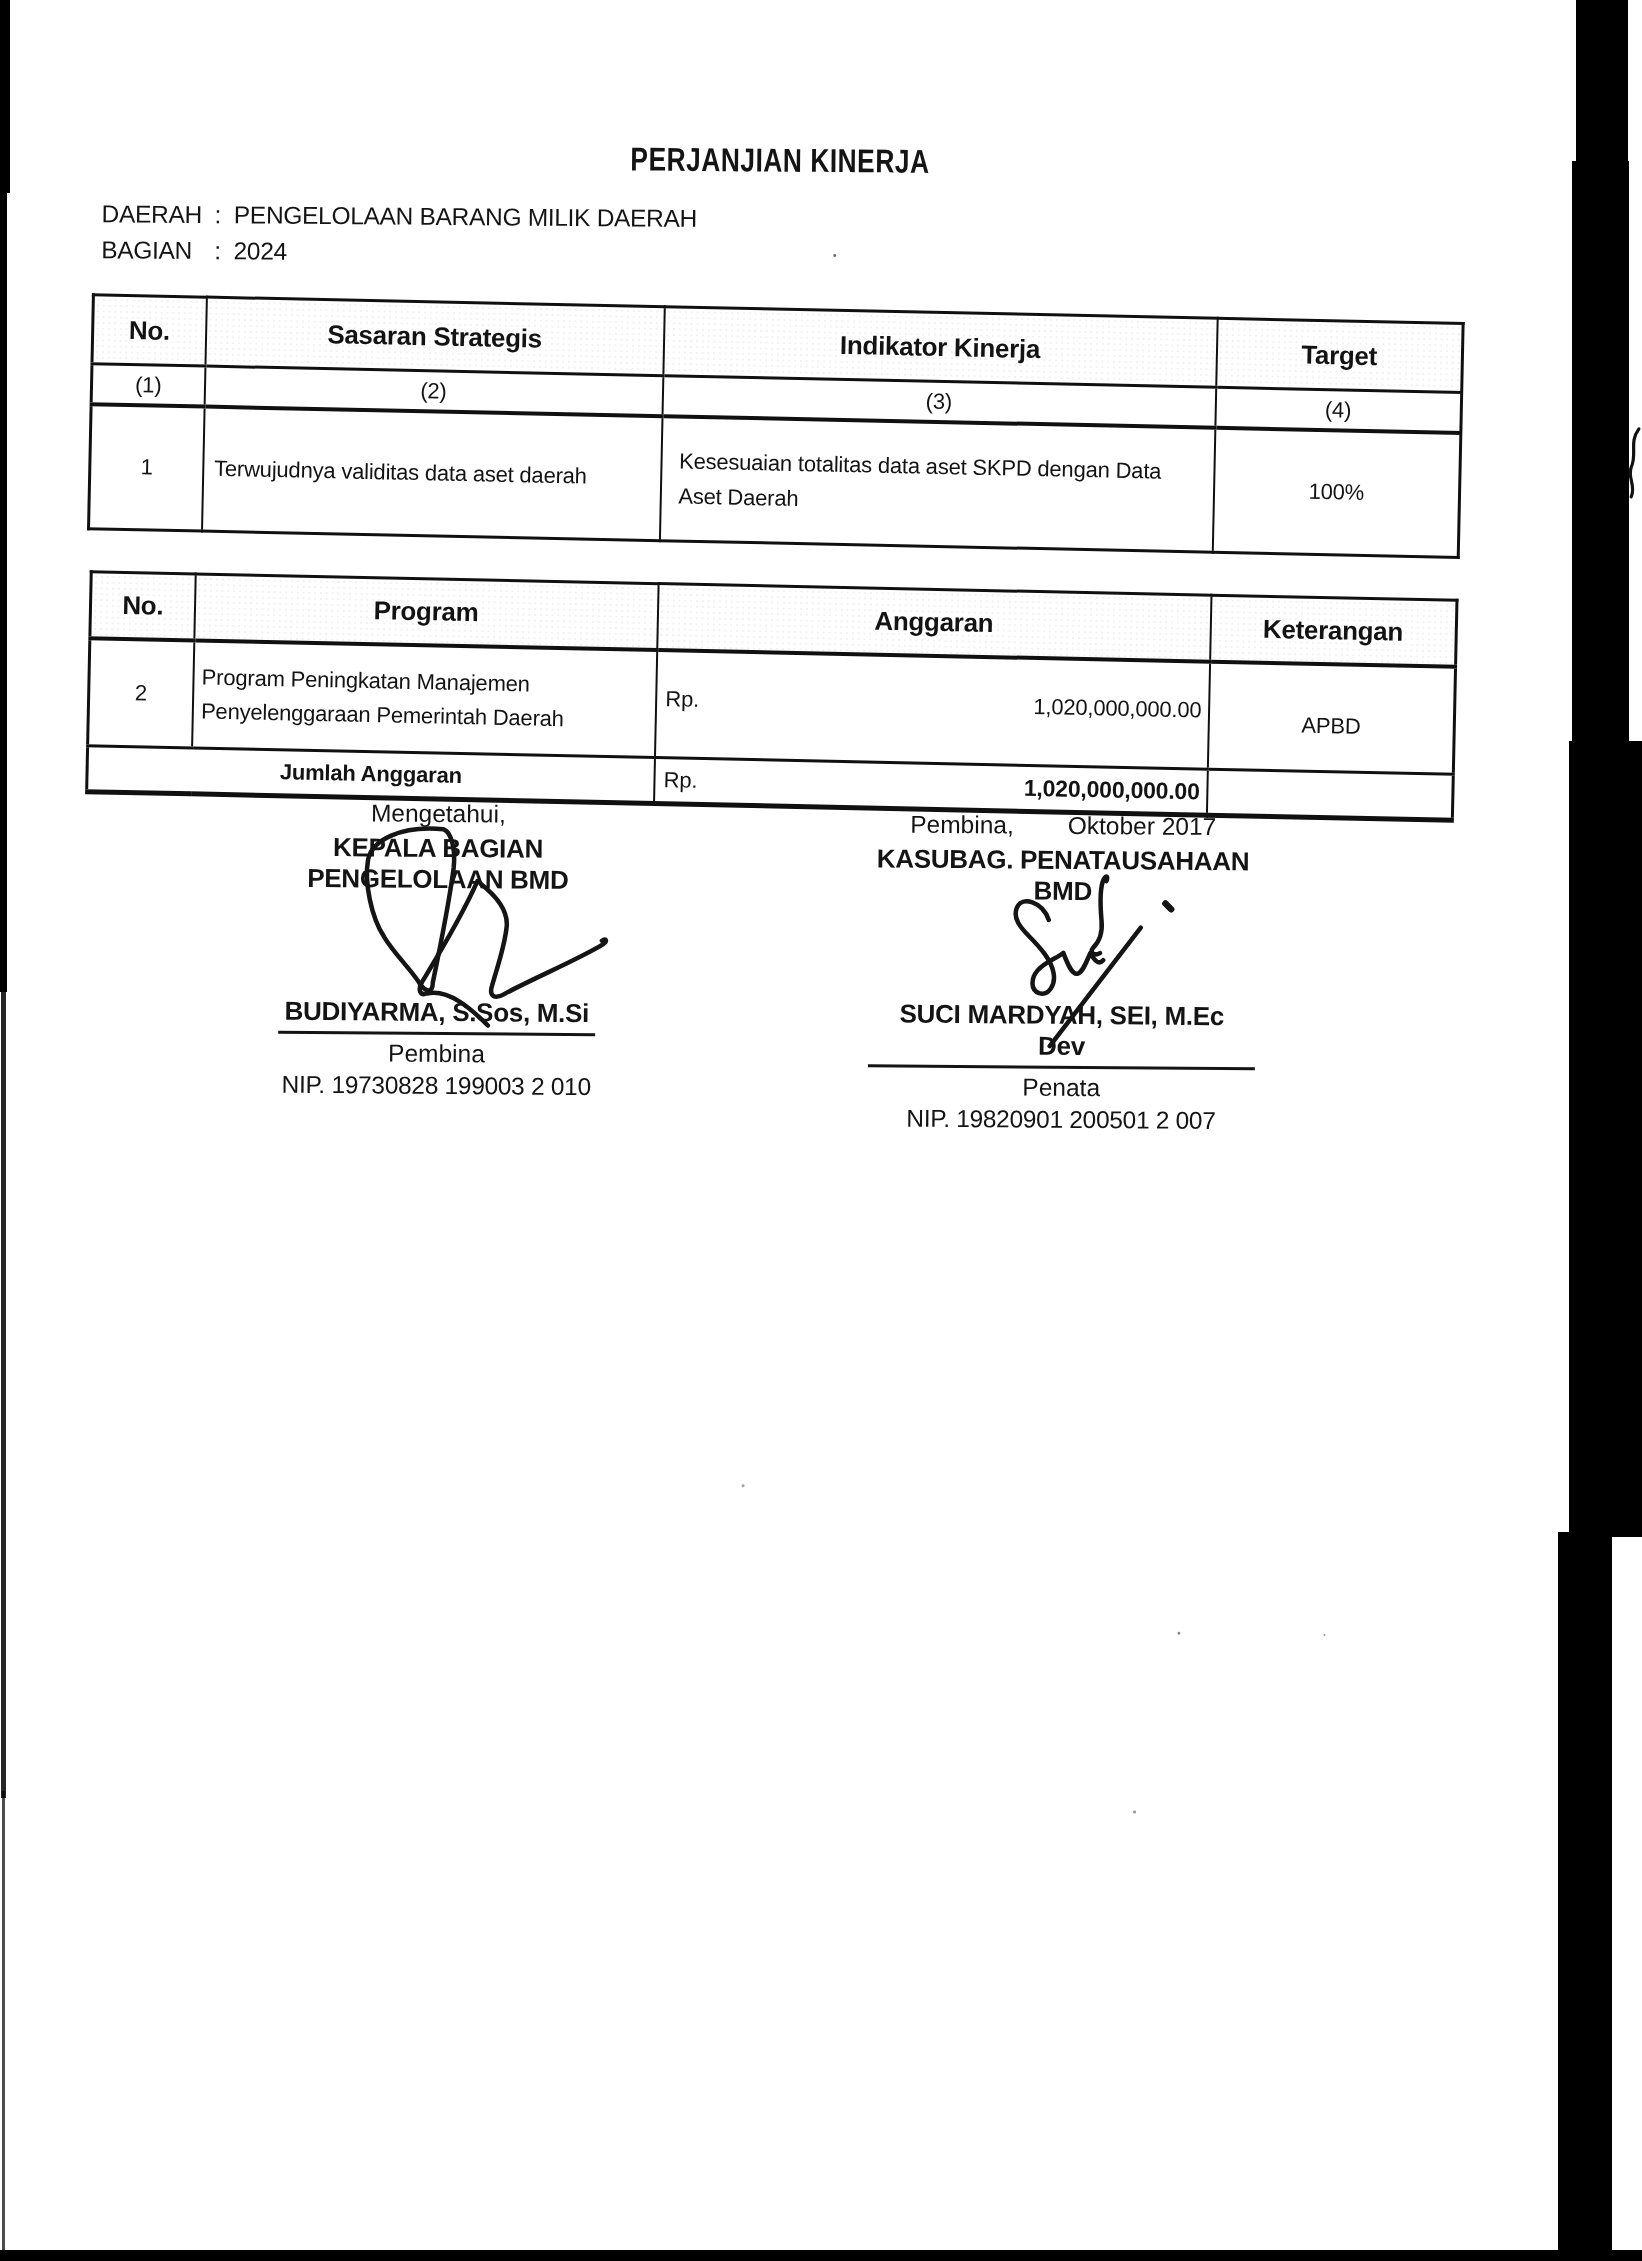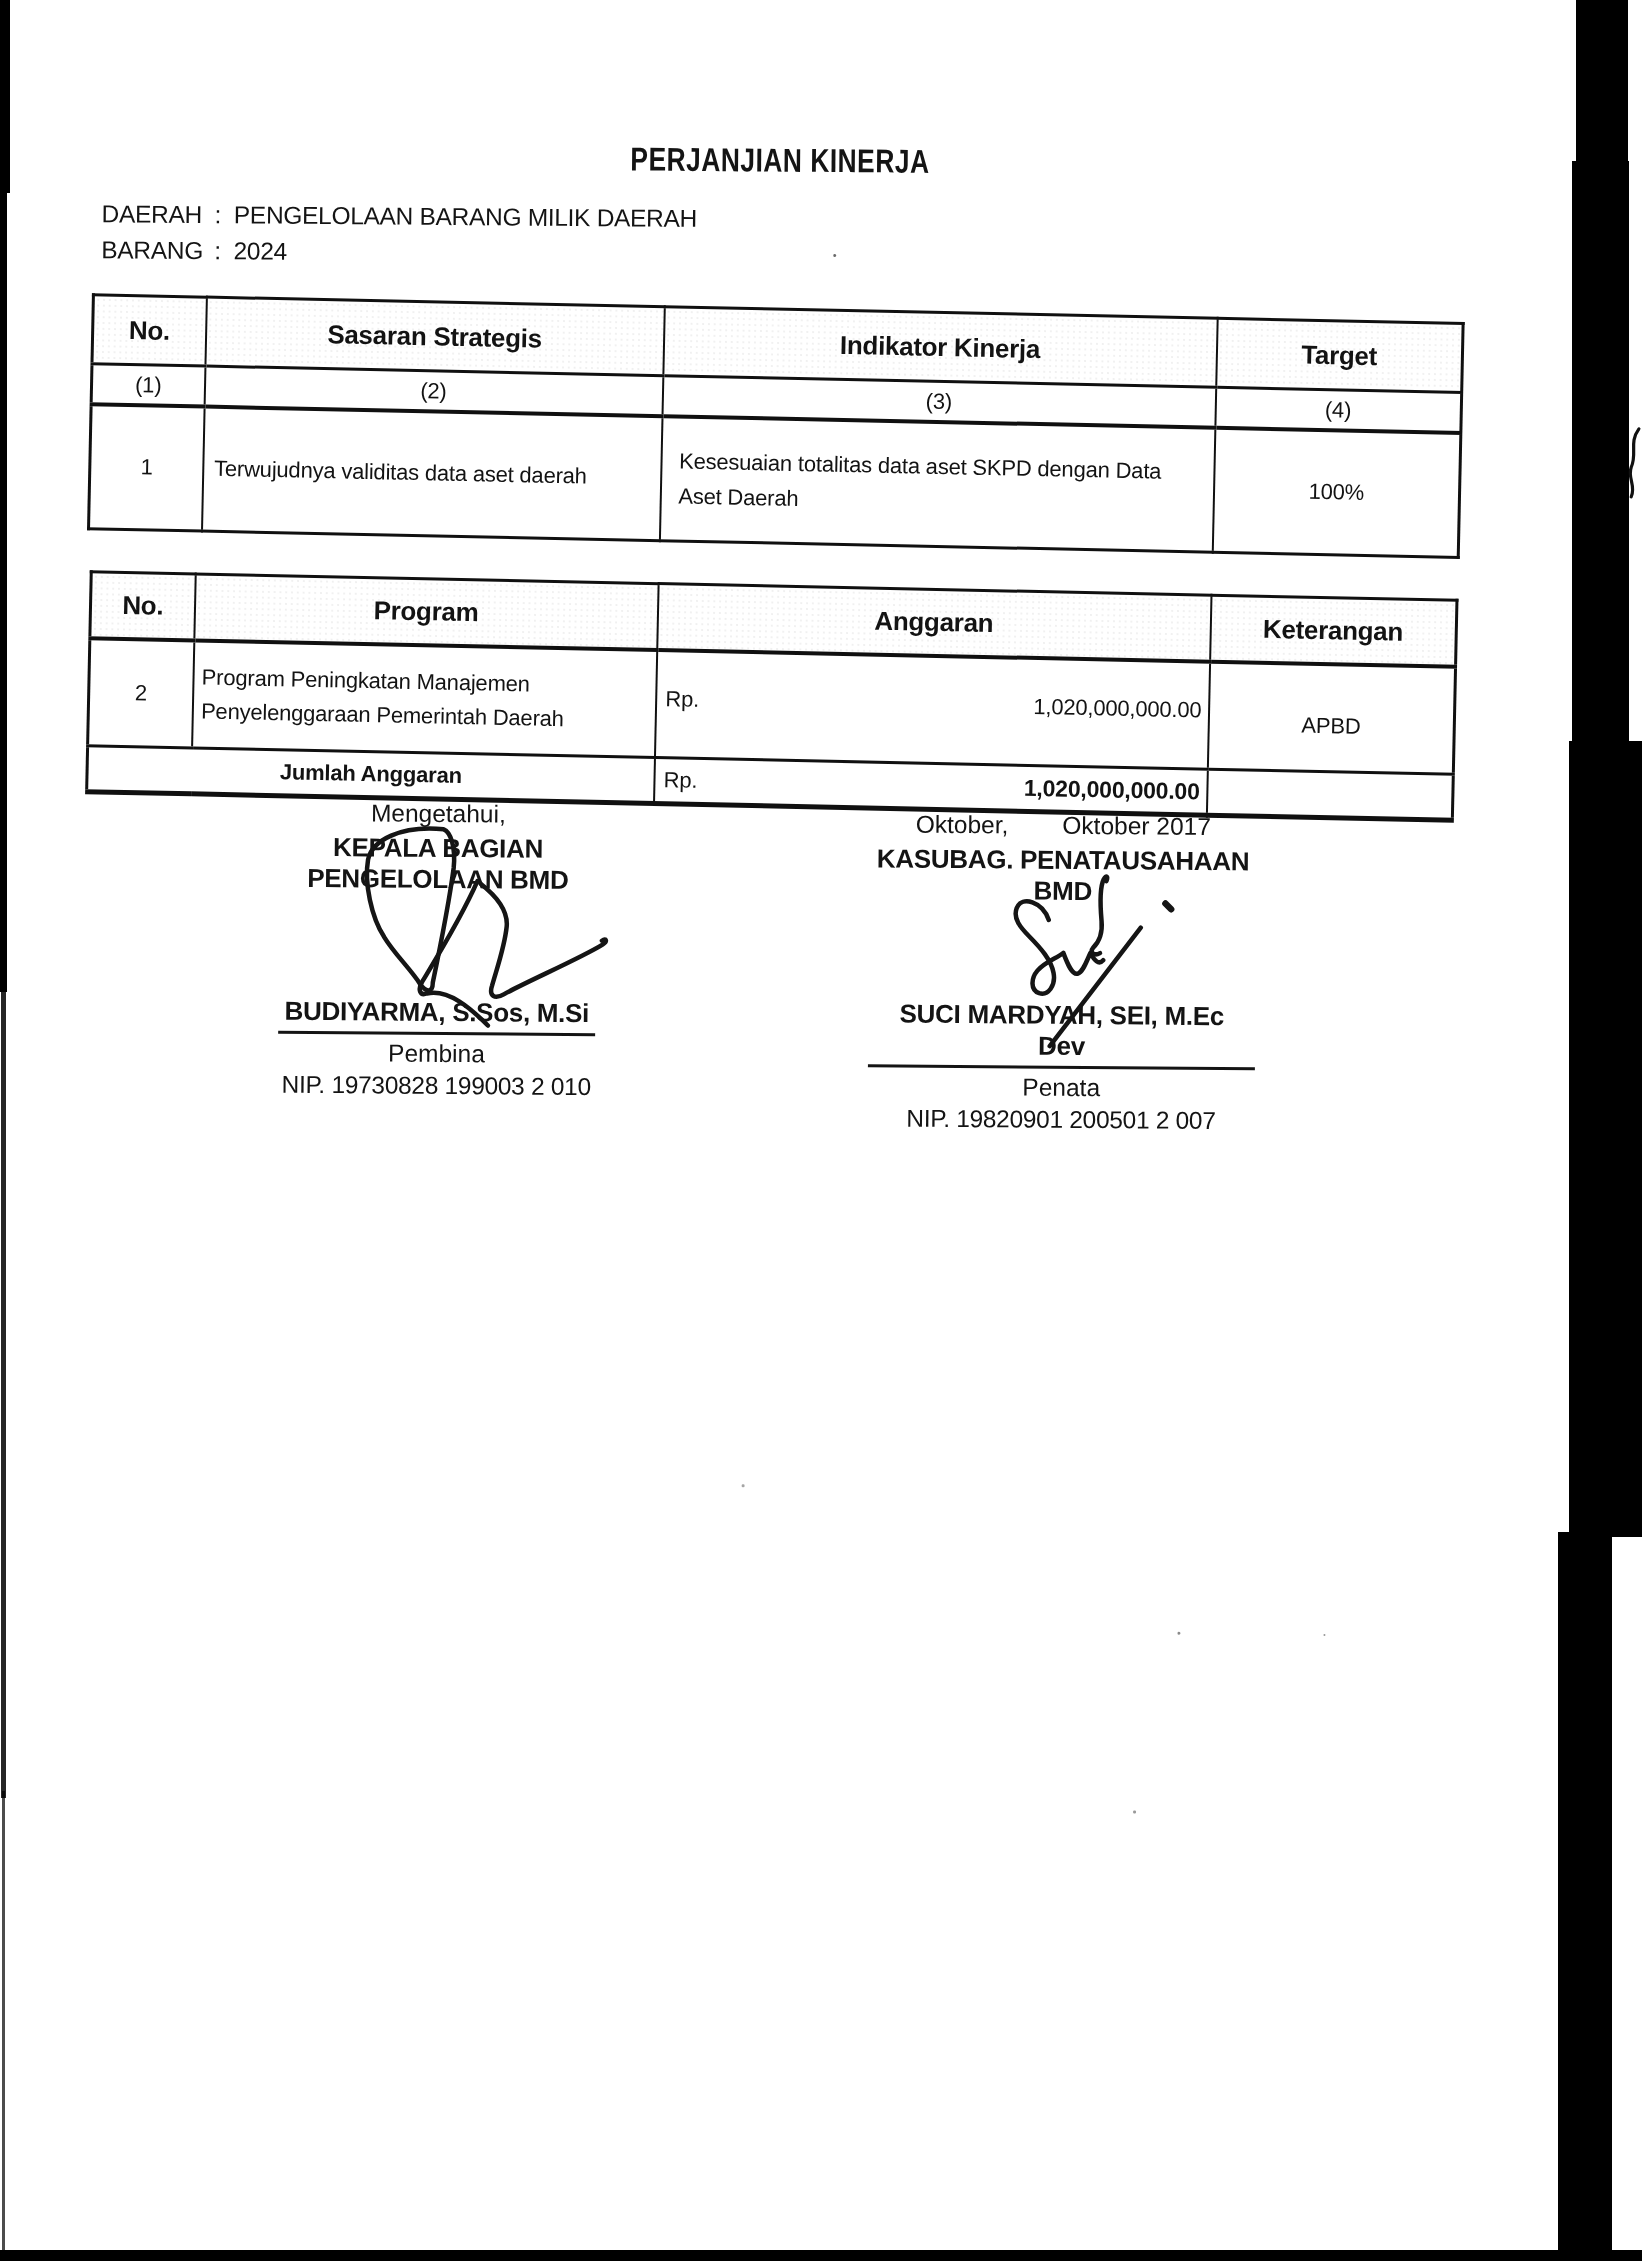--- a/index.html
+++ b/index.html
@@ -98,21 +98,21 @@
     <span>PERJANJIAN KINERJA</span>
   </div>
 
   <div class="meta">
     <div class="meta-row">
       <span class="meta-label">DAERAH</span>
       <span class="meta-sep">:</span>
       <span class="meta-value">PENGELOLAAN BARANG MILIK DAERAH</span>
     </div>
     <div class="meta-row">
-      <span class="meta-label">BARANG</span>
+      <span class="meta-label">BAGIAN</span>
       <span class="meta-sep">:</span>
       <span class="meta-value">2024</span>
     </div>
   </div>
 
   <table class="tbl" id="table1">
     <colgroup>
         <col style="width:113px">
         <col style="width:458px">
         <col style="width:553px">
@@ -184,21 +184,21 @@
     <div class="sig-intro">Mengetahui,</div>
     <div class="sig-role">KEPALA BAGIAN PENGELOLAAN BMD</div>
     <div class="sig-gap-l"></div>
     <div><span class="sig-name">BUDIYARMA, S.Sos, M.Si</span></div>
     <div class="sig-rank">Pembina</div>
     <div class="sig-nip">NIP. 19730828 199003 2 010</div>
   </div>
 
   <div class="sigblk" id="sig-right">
     <div class="sig-intro">
-      <span>Oktober,</span><span class="sig-date-gap">Oktober 2017</span>
+      <span>Pembina,</span><span class="sig-date-gap">Oktober 2017</span>
     </div>
     <div class="sig-role">KASUBAG. PENATAUSAHAAN BMD</div>
     <div class="sig-gap-r"></div>
     <div><span class="sig-name">SUCI MARDYAH, SEI, M.Ec Dev</span></div>
     <div class="sig-rank">Penata</div>
     <div class="sig-nip">NIP. 19820901 200501 2 007</div>
   </div>
 
   <svg class="sigsvg" id="sigsvg-left" width="361" height="277" viewBox="0 0 560 430">
     <g fill="none" stroke="#151515" stroke-width="7" stroke-linecap="round" stroke-linejoin="round">

